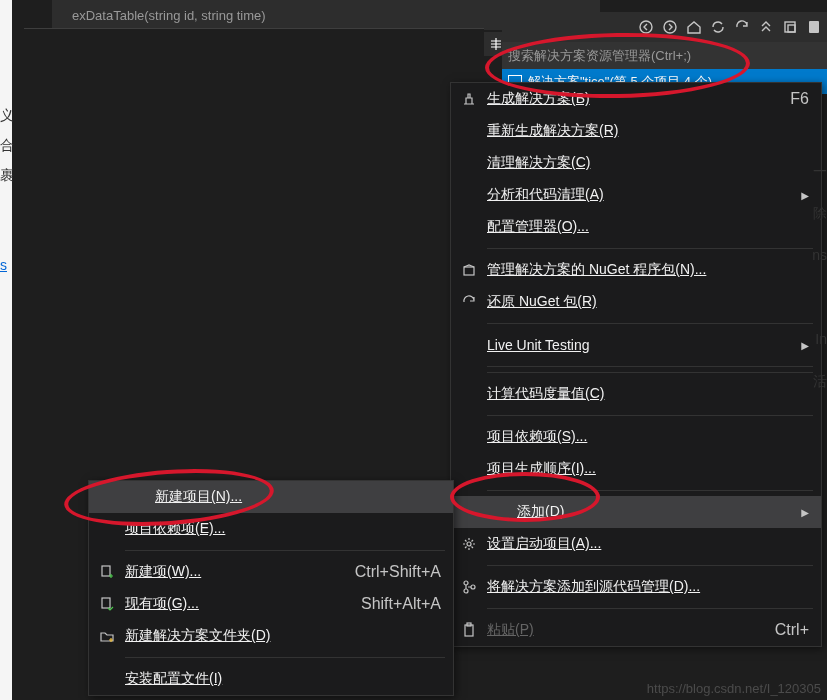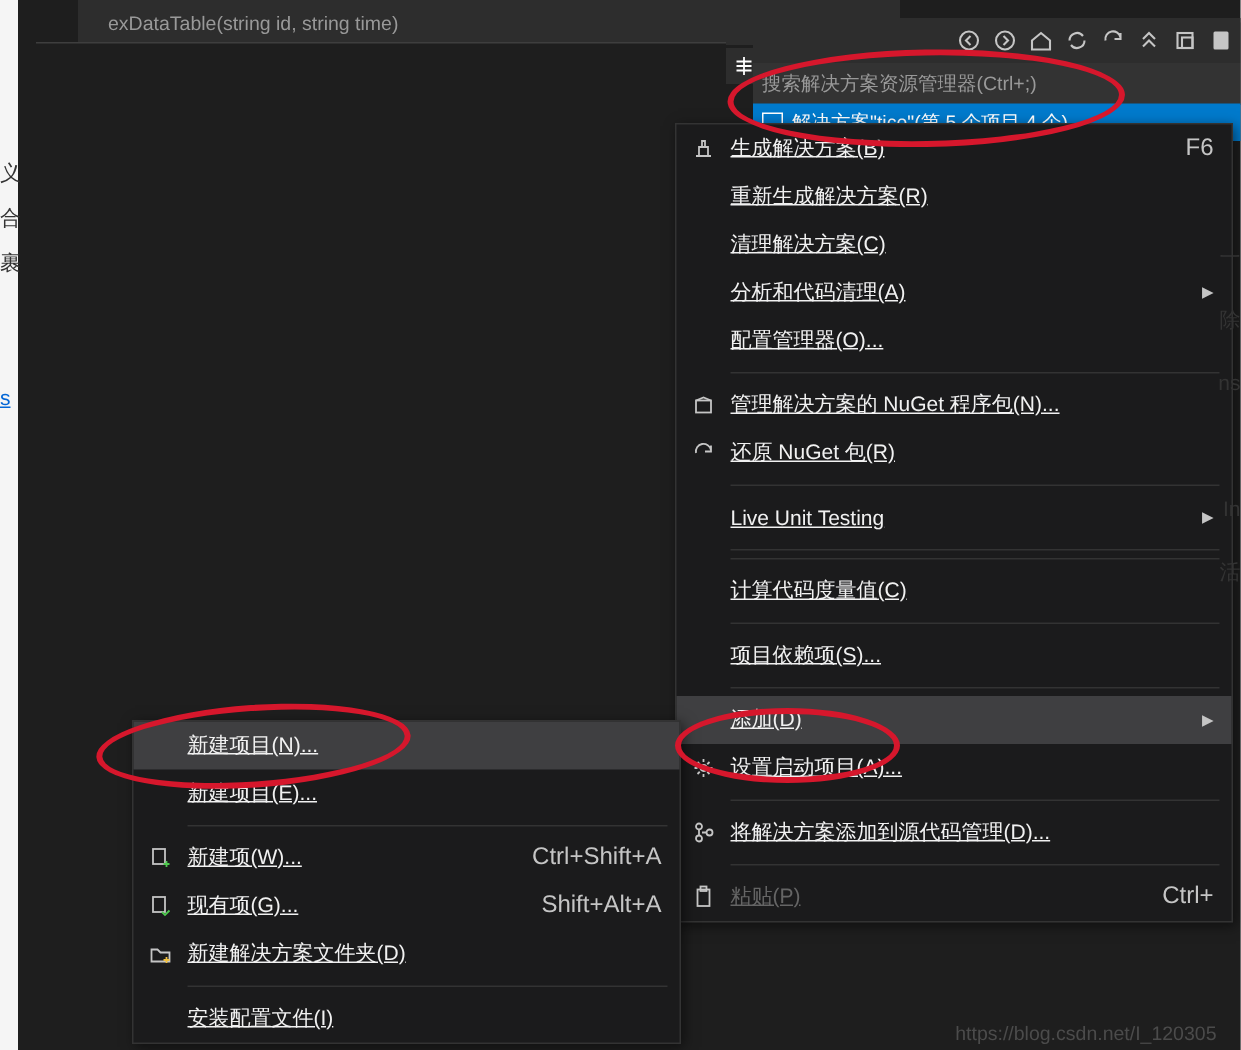--- a/index.html
+++ b/index.html
@@ -12,31 +12,31 @@
     .solution-explorer { position: absolute; left: 490px; top: 12px; width: 330px; }
     .toolbar { height: 30px; background: #2d2d2d; display: flex; align-items: center; justify-content: flex-end; padding: 0 8px; gap: 4px; }
     .toolbar-icon { width: 20px; height: 20px; display: flex; align-items: center; justify-content: center; color: #c5c5c5; font-size: 13px; }
     .search-box { height: 28px; background: #333; border-bottom: 1px solid #007acc; display: flex; align-items: center; padding: 0 6px; color: #999; font-size: 13px; }
     .solution-row { height: 24px; background: #007acc; color: #fff; display: flex; align-items: center; padding: 0 6px; font-size: 13px; overflow: hidden; white-space: nowrap; }
     .solution-row .sq { width: 14px; height: 14px; border: 1px solid #fff; margin-right: 6px; flex-shrink:0; }
     .context-menu { position: absolute; background: #1b1b1c; border: 1px solid #333; box-shadow: 2px 2px 8px rgba(0,0,0,.5); color: #f1f1f1; font-size: 14px; }
     .main-menu { left: 450px; top: 82px; width: 372px; }
     .sub-menu { left: 88px; top: 480px; width: 366px; }
     .menu-row { height: 32px; display: flex; align-items: center; padding-right: 12px; }
-    .menu-row.hov { background: #3f3f41; }
+    .menu-row.hov { background: #3f3f41; padding-left: 30px; }
     .menu-row.dis { color: #656565; }
     .menu-icon { width: 36px; display: flex; align-items: center; justify-content: center; color: #c5c5c5; flex-shrink: 0; }
     .menu-label { flex: 1; white-space: nowrap; text-decoration: underline; }
     .menu-short { color: #c5c5c5; font-size: 16px; margin-left: 12px; }
     .menu-sep { height: 1px; background: #333; margin: 5px 8px 5px 36px; }
     .menu-arrow { font-size: 10px; color: #c5c5c5; margin-left: 8px; }
     .left-frag { position: absolute; left: 0; top: 100px; width: 18px; font-size: 14px; color: #333; line-height: 30px; }
     .left-frag a { color: #0366d6; text-decoration: underline; }
     .right-frag { position: absolute; right: 0; top: 150px; width: 18px; font-size: 14px; color: #333; line-height: 42px; text-align: right; }
-    .watermark { position: absolute; right: 16px; bottom: 4px; color: rgba(120,120,120,.5); font-size: 13px; margin-left: 13px; }
+    .watermark { position: absolute; right: 6px; bottom: 4px; color: rgba(120,120,120,.5); font-size: 13px; margin-left: 13px; }
     .annot { position: absolute; pointer-events: none; }
     .circle-a2 { left: 485px; top: 33px; width: 265px; height: 65px; border: 4px solid #d6172c; border-radius: 50%/50%; transform: rotate(-1deg); }
     .circle-a1 { left: 64px; top: 470px; width: 210px; height: 55px; border: 4px solid #d6172c; border-radius: 50%/50%; transform: rotate(-4deg); }
     .circle-a3 { left: 450px; top: 472px; width: 150px; height: 50px; border: 4px solid #d6172c; border-radius: 50%/50%; }
     svg.ic { width: 16px; height: 16px; }
   </style>
 </head>
 <body>
 
 <div class="top-date">24/1</div>
@@ -163,20 +163,24 @@
     <div class="menu-sep"></div>
     <div class="menu-row">
       <span class="menu-icon"></span>
       <span class="menu-label">计算代码度量值(C)</span>
     </div>
     <div class="menu-sep"></div>
     <div class="menu-row">
       <span class="menu-icon"></span>
       <span class="menu-label">项目依赖项(S)...</span>
     </div>
+    <div class="menu-row">
+      <span class="menu-icon"></span>
+      <span class="menu-label">项目生成顺序(I)...</span>
+    </div>
     <div class="menu-sep"></div>
     <div class="menu-row hov">
       <span class="menu-icon"></span>
       <span class="menu-label">添加(D)</span>
       <span class="menu-arrow">▶</span>
     </div>
     <div class="menu-row">
       <span class="menu-icon">
         <svg class="ic" viewBox="0 0 16 16" fill="none" stroke="#c5c5c5" stroke-width="1.2">
           <circle cx="8" cy="8" r="2"></circle>
@@ -209,21 +213,21 @@
       <span class="menu-short">Ctrl+</span>
     </div>
   </div>
 <div class="context-menu sub-menu" id="sub-menu">
     <div class="menu-row hov">
       <span class="menu-icon"></span>
       <span class="menu-label">新建项目(N)...</span>
     </div>
     <div class="menu-row">
       <span class="menu-icon"></span>
-      <span class="menu-label">新建项目(E)...</span>
+      <span class="menu-label">项目依赖项(E)...</span>
     </div>
     <div class="menu-sep"></div>
     <div class="menu-row">
       <span class="menu-icon">
         <svg class="ic" viewBox="0 0 16 16" fill="none" stroke="#c5c5c5" stroke-width="1.2">
           <rect x="3" y="2" width="8" height="10"></rect>
           <path d="M12 10v4M10 12h4" stroke="#4ec94e"></path>
         </svg>
       </span>
       <span class="menu-label">新建项(W)...</span>

